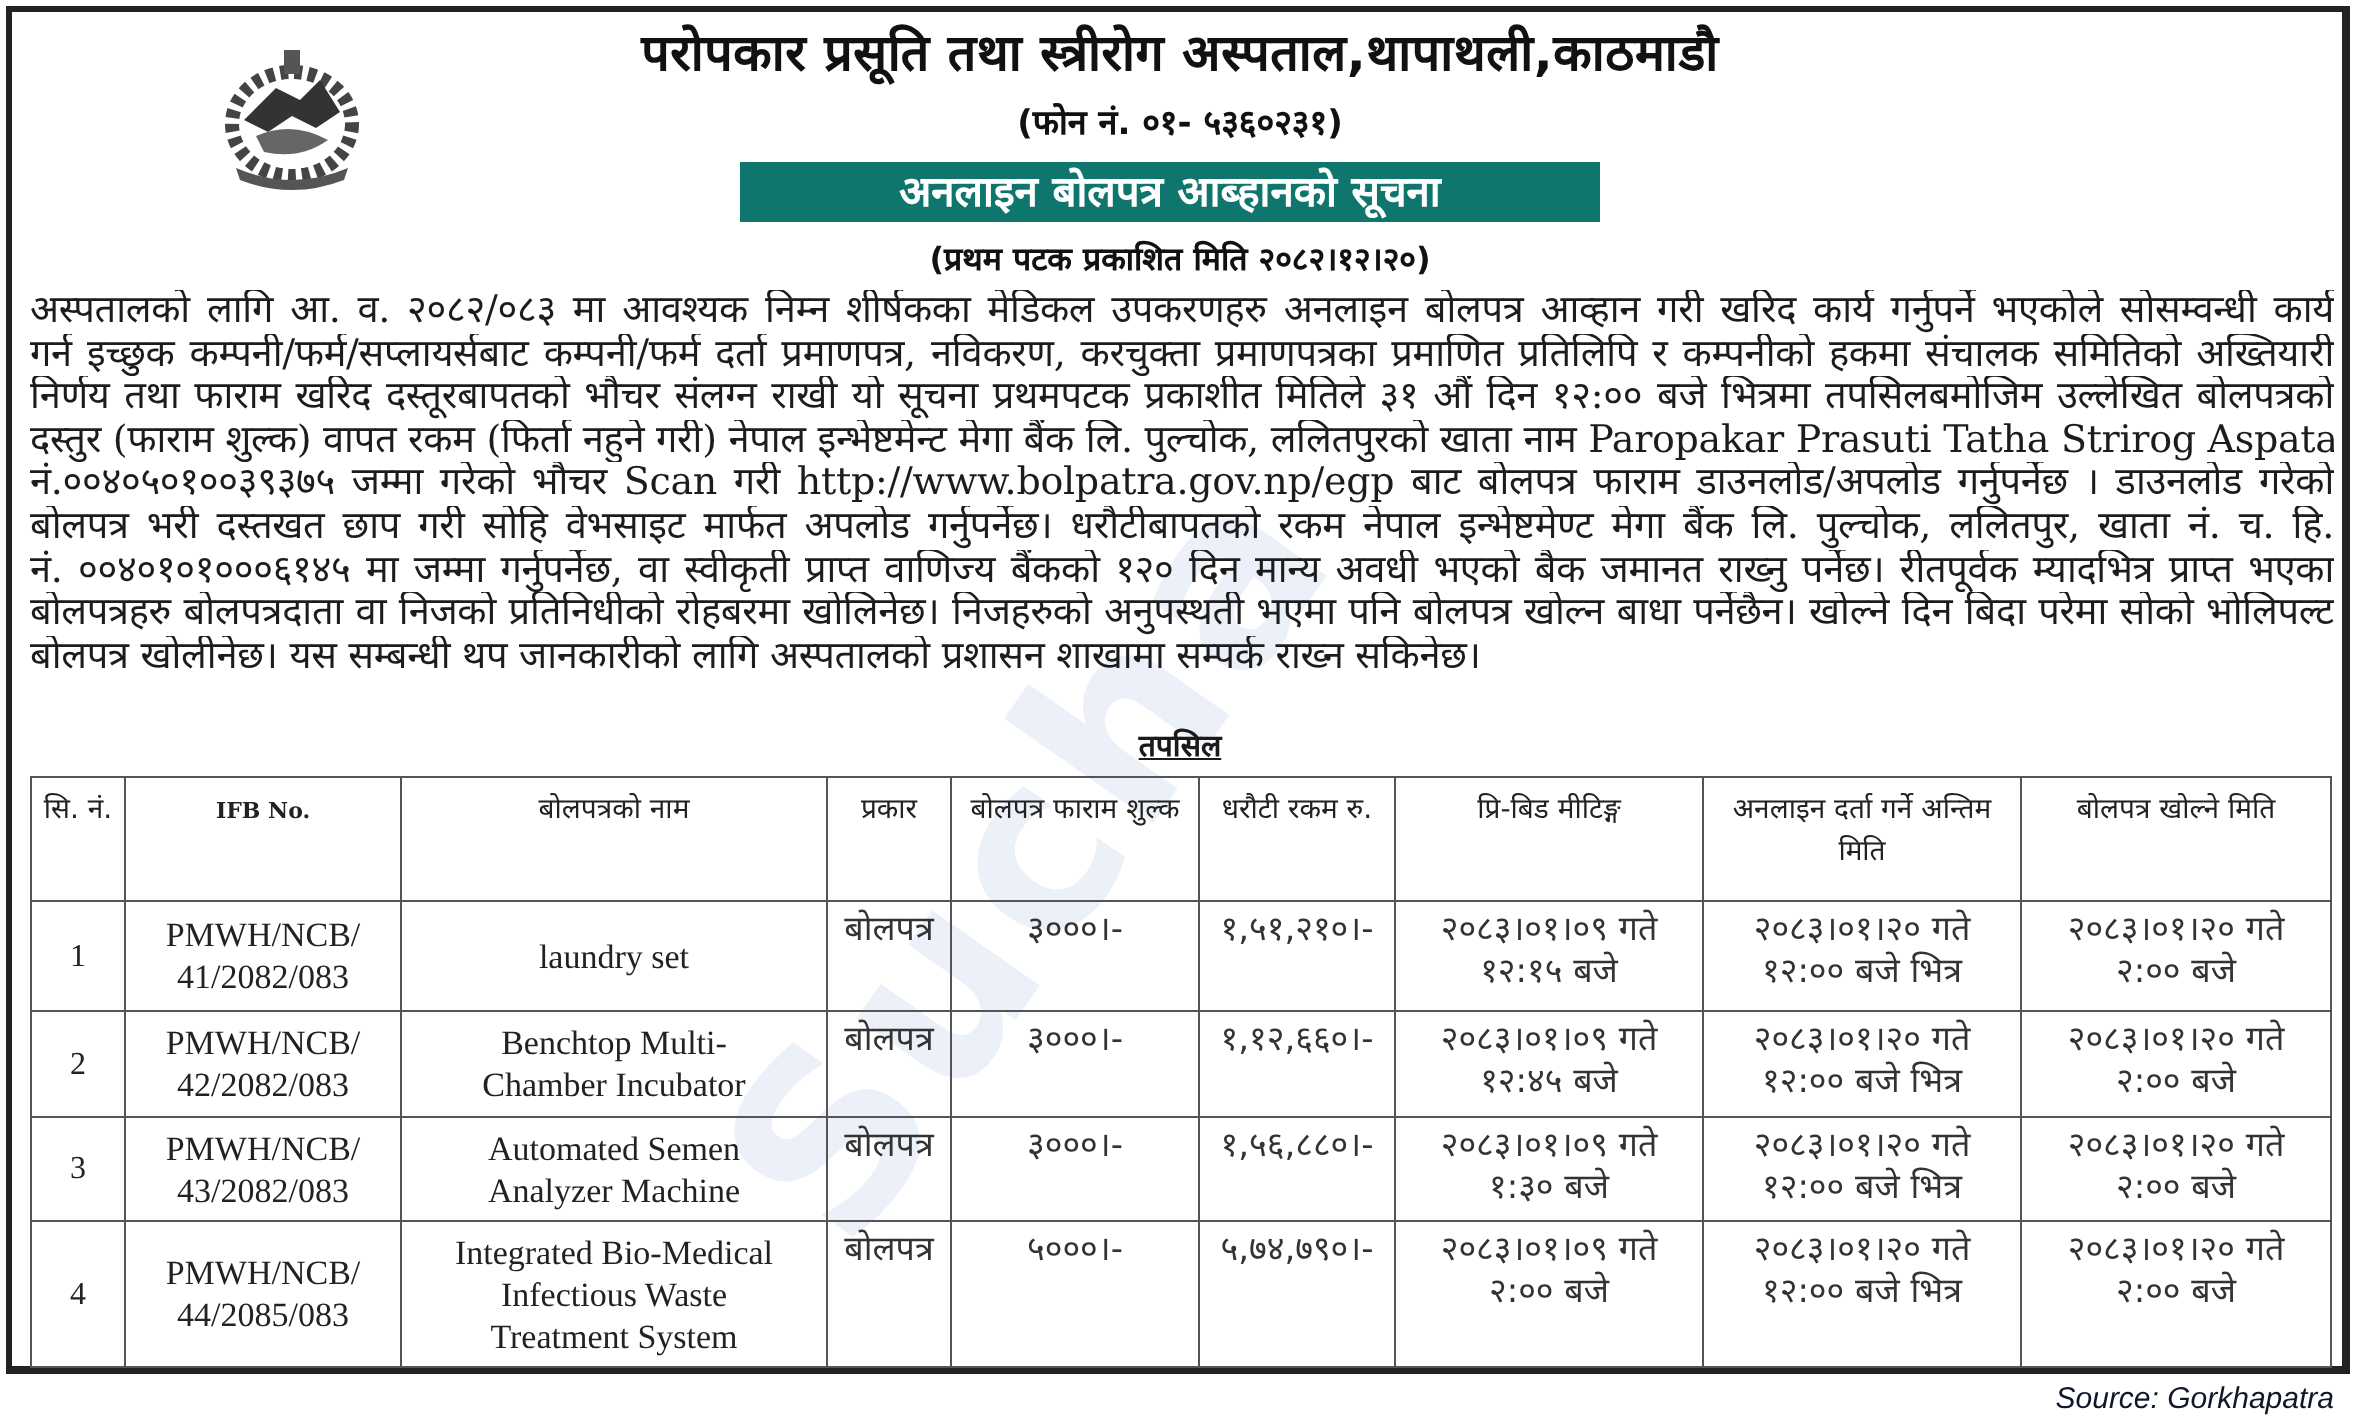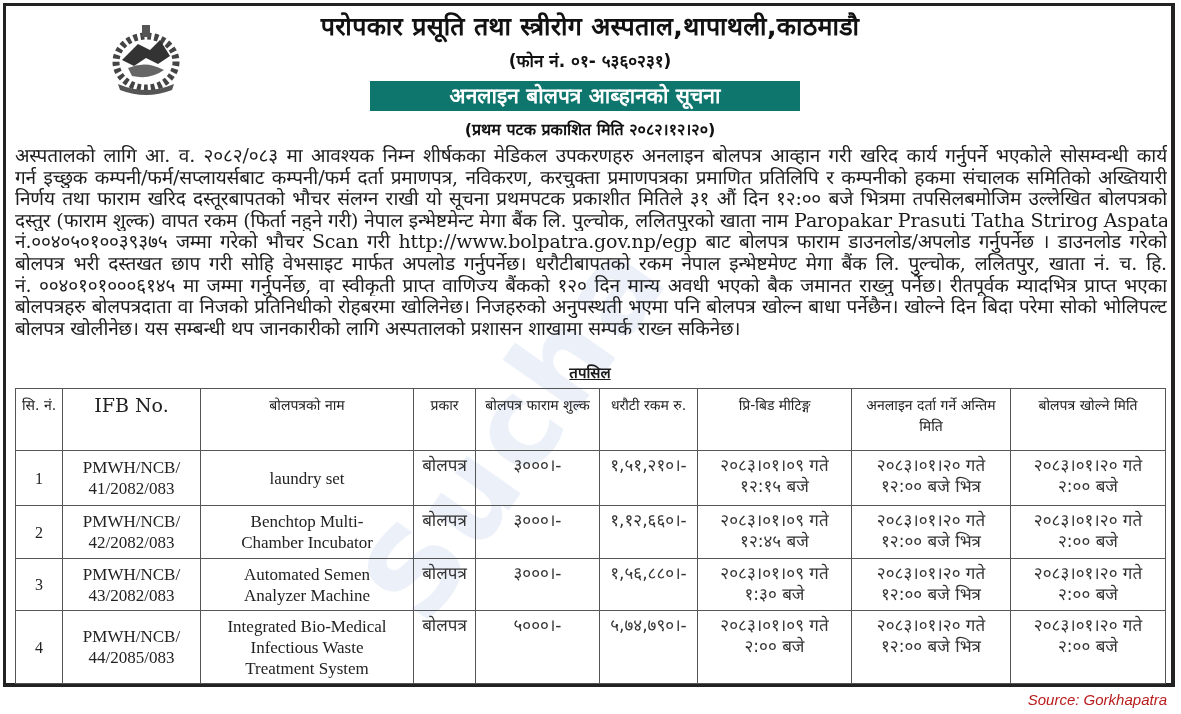--- a/index.html
+++ b/index.html
@@ -44,27 +44,27 @@
   table.ifb {
     position: absolute; left: 15px; top: 388px; width: 1150px; border-collapse: collapse; table-layout: fixed;
     font-family: "DejaVu Serif", serif; color: #222;
   }
   table.ifb th, table.ifb td {
     border: 1.4px solid #555; text-align: center; padding: 0 3px; box-sizing: border-box;
   }
   table.ifb th {
     font-family: "DejaVu Sans", sans-serif; font-weight: normal; font-size: 14px; vertical-align: top; padding-top: 6px; line-height: 21px;
   }
-  table.ifb th.en { font-family: "DejaVu Serif", serif; font-weight: normal; font-size: 19px; margin-top: 32px; }
+  table.ifb th.en { font-family: "DejaVu Serif", serif; font-weight: bold; font-size: 11px; margin-top: 32px; }
   table.ifb td { font-size: 15.5px; line-height: 21px; vertical-align: top; padding-top: 4px; }
   table.ifb td.en { font-family: "Liberation Serif", serif; font-size: 17px; vertical-align: middle; padding-top: 0; }
   table.ifb td.sn { vertical-align: middle; padding-top: 0; font-family: "Liberation Serif", serif; font-size: 16px; }
   table.ifb td.np { font-family: "DejaVu Sans", sans-serif; font-size: 17px; color: #333; }
   .source {
-    position: absolute; right: 14px; top: 691px; font-family: "Liberation Sans", sans-serif; font-style: italic; font-size: 15px; color: #b91c1c;
+    position: absolute; right: 14px; top: 691px; font-family: "Liberation Sans", sans-serif; font-style: italic; font-size: 15px; color: #0f172a;
   }
   .watermark {
     position: absolute; left: 300px; top: 360px; font-family: "DejaVu Sans", sans-serif; font-weight: bold; font-size: 120px;
     color: rgba(60,110,200,0.10); transform: rotate(-55deg); pointer-events: none; letter-spacing: 4px;
   }
 </style>
 </head>
 <body>
 
 <div class="frame"></div>

